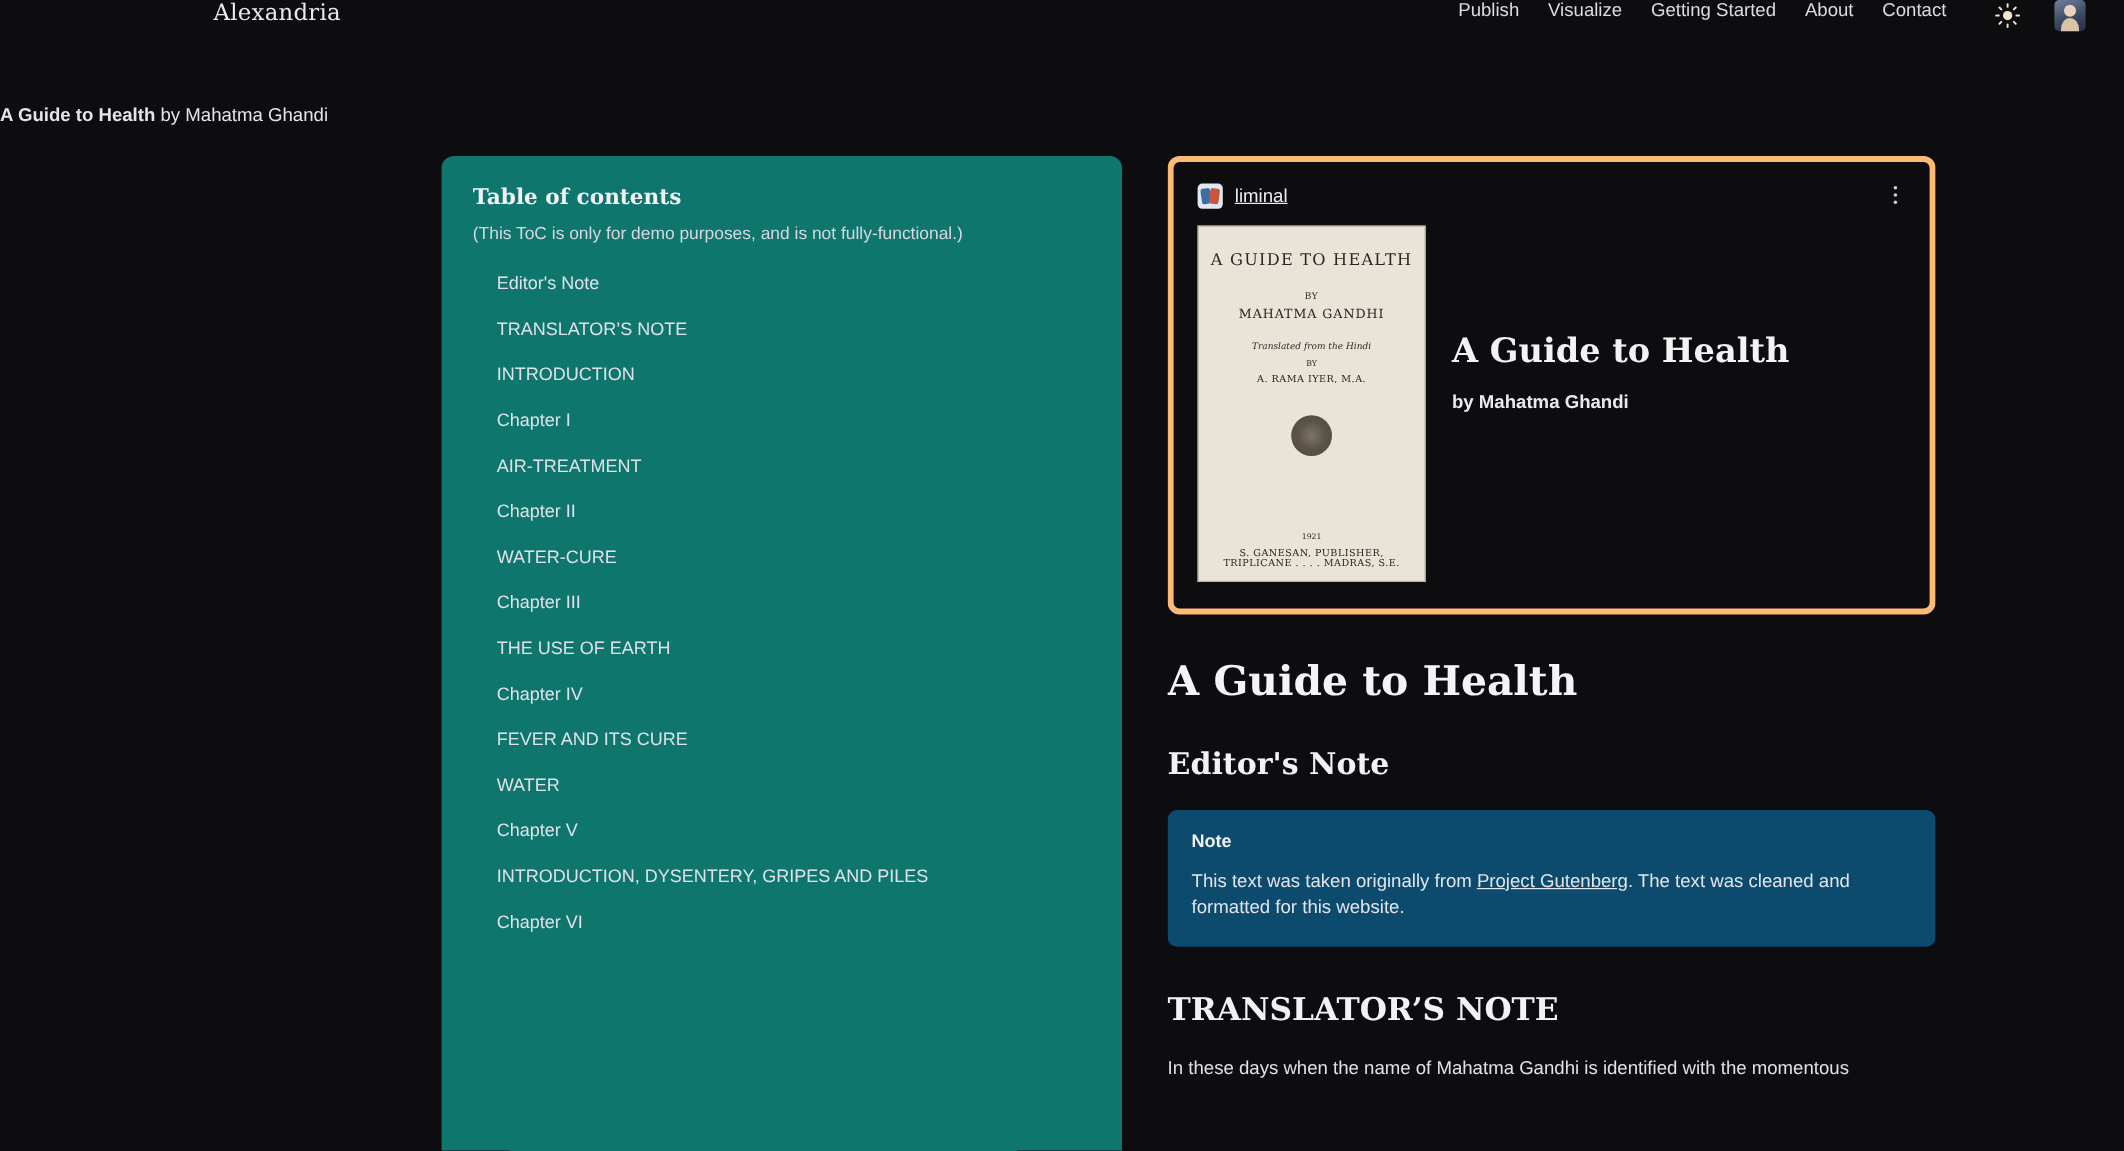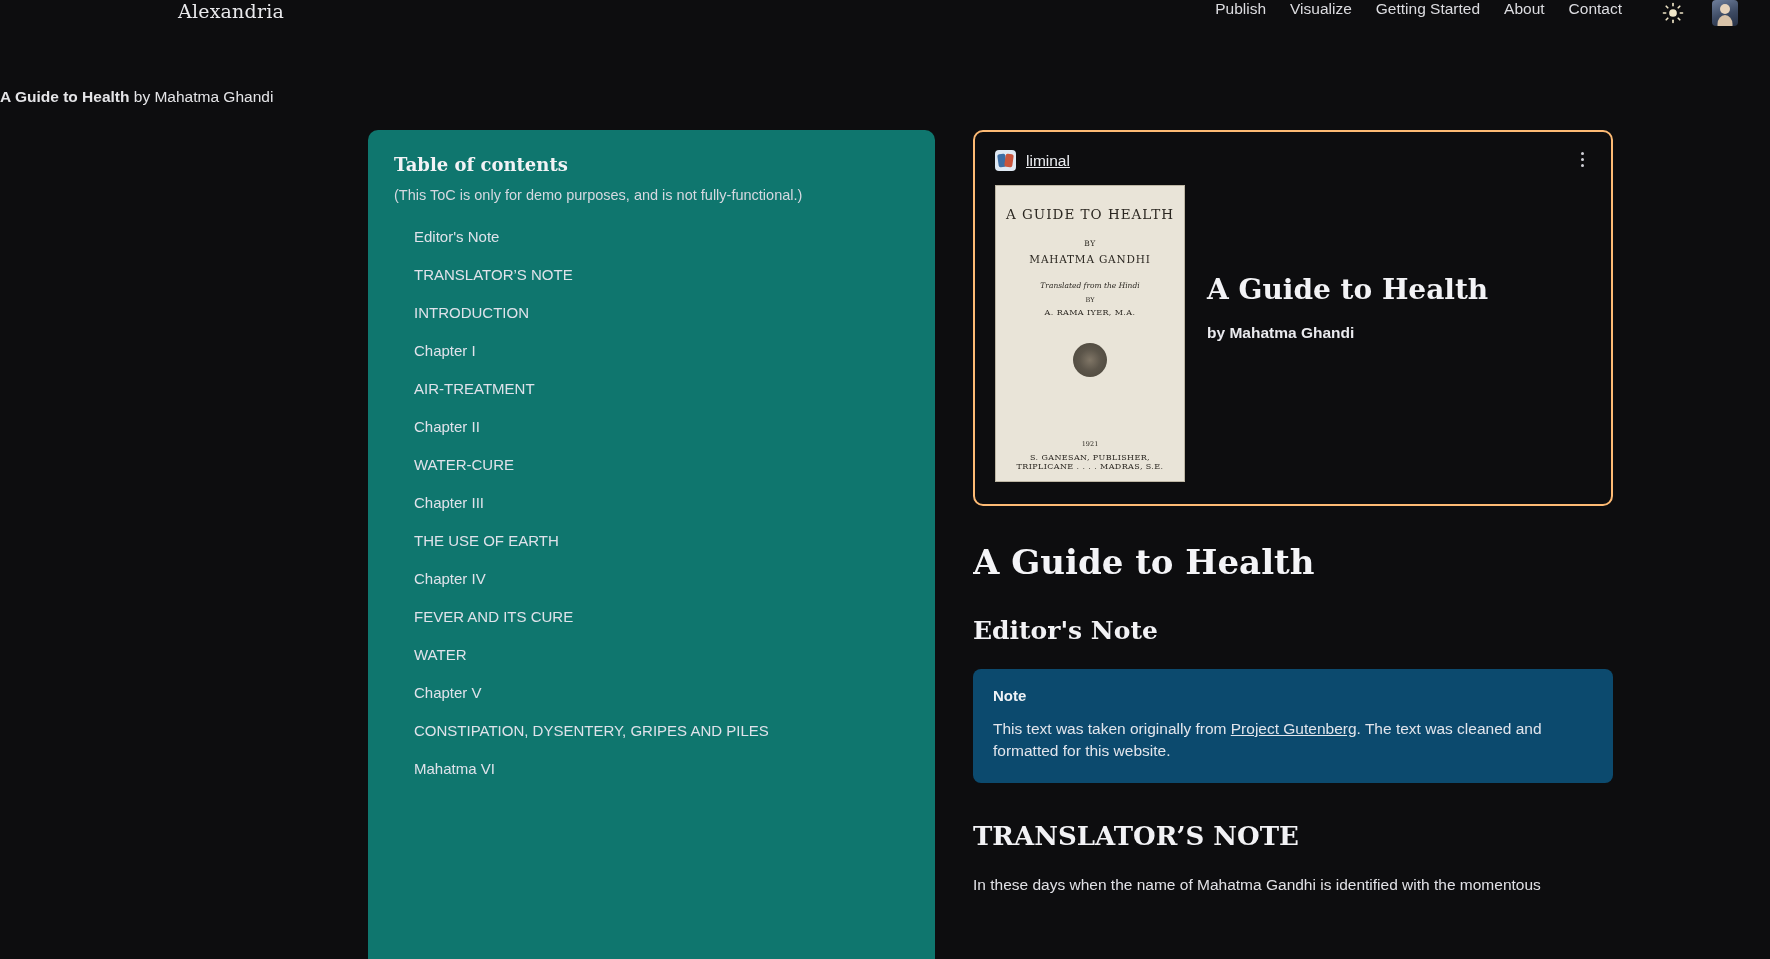--- a/index.html
+++ b/index.html
@@ -123,21 +123,21 @@
   }
 
   
   .content {
     width: 640px;
     flex: none;
     overflow: hidden;
   }
 
   .card {
-    border: 2px solid #fdba74;
+    border: 5px solid #fdba74;
     border-radius: 10px;
     padding: 18px 20px 22px 20px;
     margin-bottom: 36px;
     position: relative;
   }
   .card-head {
     display: flex;
     align-items: center;
     gap: 10px;
     margin-bottom: 14px;
@@ -321,22 +321,22 @@
       <li class="toc-item">Chapter I</li>
       <li class="toc-item">AIR-TREATMENT</li>
       <li class="toc-item">Chapter II</li>
       <li class="toc-item">WATER-CURE</li>
       <li class="toc-item">Chapter III</li>
       <li class="toc-item">THE USE OF EARTH</li>
       <li class="toc-item">Chapter IV</li>
       <li class="toc-item">FEVER AND ITS CURE</li>
       <li class="toc-item">WATER</li>
       <li class="toc-item">Chapter V</li>
-      <li class="toc-item">CONSTIPATION, DYSENTERY, GRIPES AND PILES</li>
-      <li class="toc-item">Mahatma VI</li>
+      <li class="toc-item">INTRODUCTION, DYSENTERY, GRIPES AND PILES</li>
+      <li class="toc-item">Chapter VI</li>
     </ul>
   </aside>
 
   <main class="content">
 
     <section class="card">
       <div class="card-head">
         <span class="site-icon"></span>
         <span class="site-name">liminal</span>
       </div>

